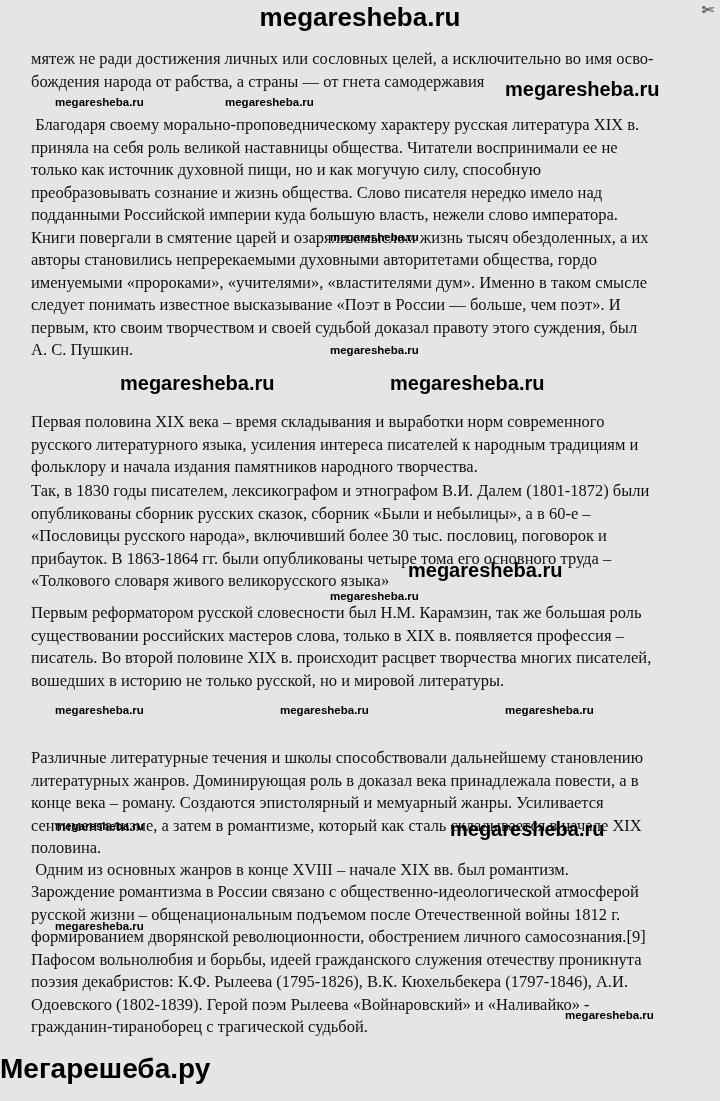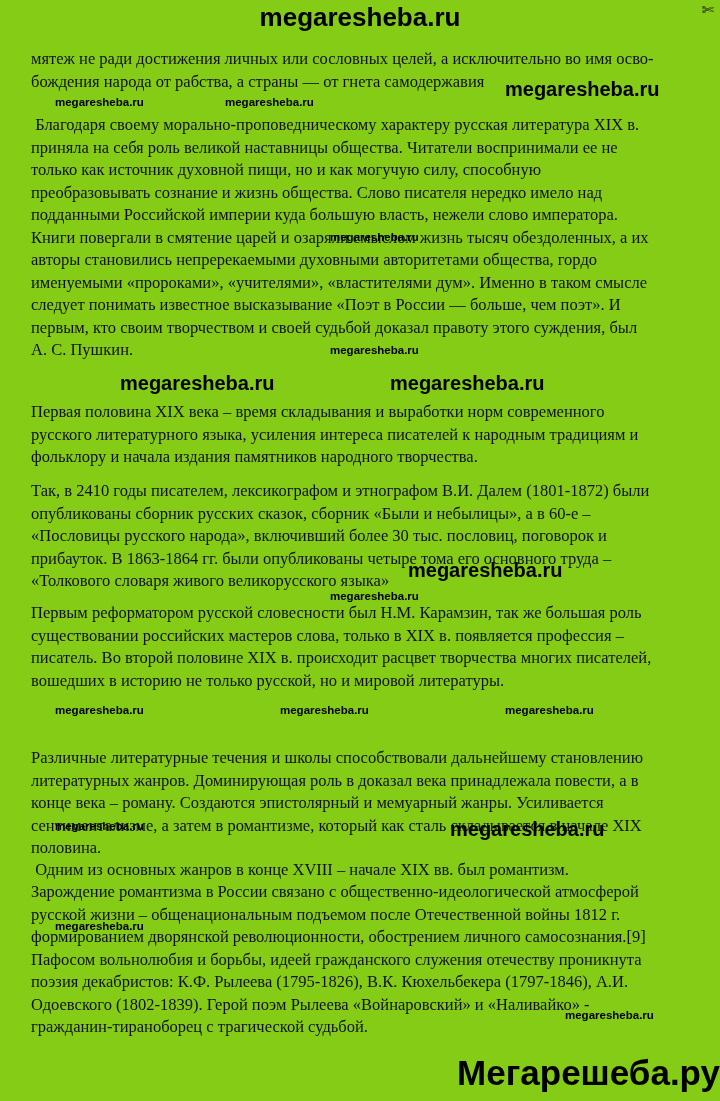--- a/index.html
+++ b/index.html
@@ -1,19 +1,19 @@
 <!DOCTYPE html>
 <html><head>
 <meta charset="utf-8">
 <style>
   html,body{margin:0;padding:0;background:#888;}
   .page{
     position:relative;
     width:720px;height:1101px;
-    background:#84cc16;
+    background:#e5e5e5;
     overflow:hidden;
     font-family:"Liberation Serif", serif;
     color:#111;
     margin:0 auto;
   }
   .site-header{
     position:absolute;top:2px;left:0;width:100%;
     text-align:center;
     font-family:"Liberation Sans", sans-serif;
     font-weight:bold;font-size:26px;color:#000;
@@ -23,21 +23,21 @@
     font-size:15px;color:#222;
     font-family:"DejaVu Sans", sans-serif;
   }
   .para{
     position:absolute;left:31px;width:668px;
     font-size:16.5px;line-height:22.5px;
   }
   .tl{white-space:pre;}
   #p1{top:48px}
   #p2{top:114px}
-  #p3{top:401px}
+  #p3{top:411px}
   #p4{top:480px}
   #p5{top:602px}
   #p6{top:747px}
   #p7a{top:859px}
   #p7b{top:881px}
   .wm{
     position:absolute;
     font-family:"Liberation Sans", sans-serif;
     font-weight:bold;color:#000;
     white-space:nowrap;
@@ -55,23 +55,23 @@
   #wms9{left:55px;top:820px}
   #wms10{left:55px;top:920px}
   #wms11{left:565px;top:1009px}
   #wmb1{left:505px;top:78px}
   #wmb2{left:120px;top:372px}
   #wmb3{left:390px;top:372px}
   #wmb4{left:408px;top:559px}
   #wmb5{left:450px;top:818px}
   .site-footer{
     position:absolute;top:1053px;left:0;width:100%;
-    text-align:right;
+    text-align:left;
     font-family:"Liberation Sans", sans-serif;
-    font-weight:bold;font-size:35px;color:#000;
+    font-weight:bold;font-size:28px;color:#000;
   }
 </style>
 </head>
 <body>
 
 <div class="page">
 
   <div class="site-header">megaresheba.ru</div>
   <span class="corner-icon">✄</span>
 
@@ -91,21 +91,21 @@
       <div class="tl">следует понимать известное высказывание «Поэт в России — больше, чем поэт». И</div>
       <div class="tl">первым, кто своим творчеством и своей судьбой доказал правоту этого суждения, был</div>
       <div class="tl">А. С. Пушкин.</div>
     </div>
   <div class="para" id="p3">
       <div class="tl">Первая половина XIX века – время складывания и выработки норм современного</div>
       <div class="tl">русского литературного языка, усиления интереса писателей к народным традициям и</div>
       <div class="tl">фольклору и начала издания памятников народного творчества.</div>
     </div>
   <div class="para" id="p4">
-      <div class="tl">Так, в 2410 годы писателем, лексикографом и этнографом В.И. Далем (1801-1872) были</div>
+      <div class="tl">Так, в 1830 годы писателем, лексикографом и этнографом В.И. Далем (1801-1872) были</div>
       <div class="tl">опубликованы сборник русских сказок, сборник «Были и небылицы», а в 60-е –</div>
       <div class="tl">«Пословицы русского народа», включивший более 30 тыс. пословиц, поговорок и</div>
       <div class="tl">прибауток. В 1863-1864 гг. были опубликованы четыре тома его основного труда –</div>
       <div class="tl">«Толкового словаря живого великорусского языка»</div>
     </div>
   <div class="para" id="p5">
       <div class="tl">Первым реформатором русской словесности был Н.М. Карамзин, так же большая роль</div>
       <div class="tl">существовании российских мастеров слова, только в XIX в. появляется профессия –</div>
       <div class="tl">писатель. Во второй половине XIX в. происходит расцвет творчества многих писателей,</div>
       <div class="tl">вошедших в историю не только русской, но и мировой литературы.</div>

